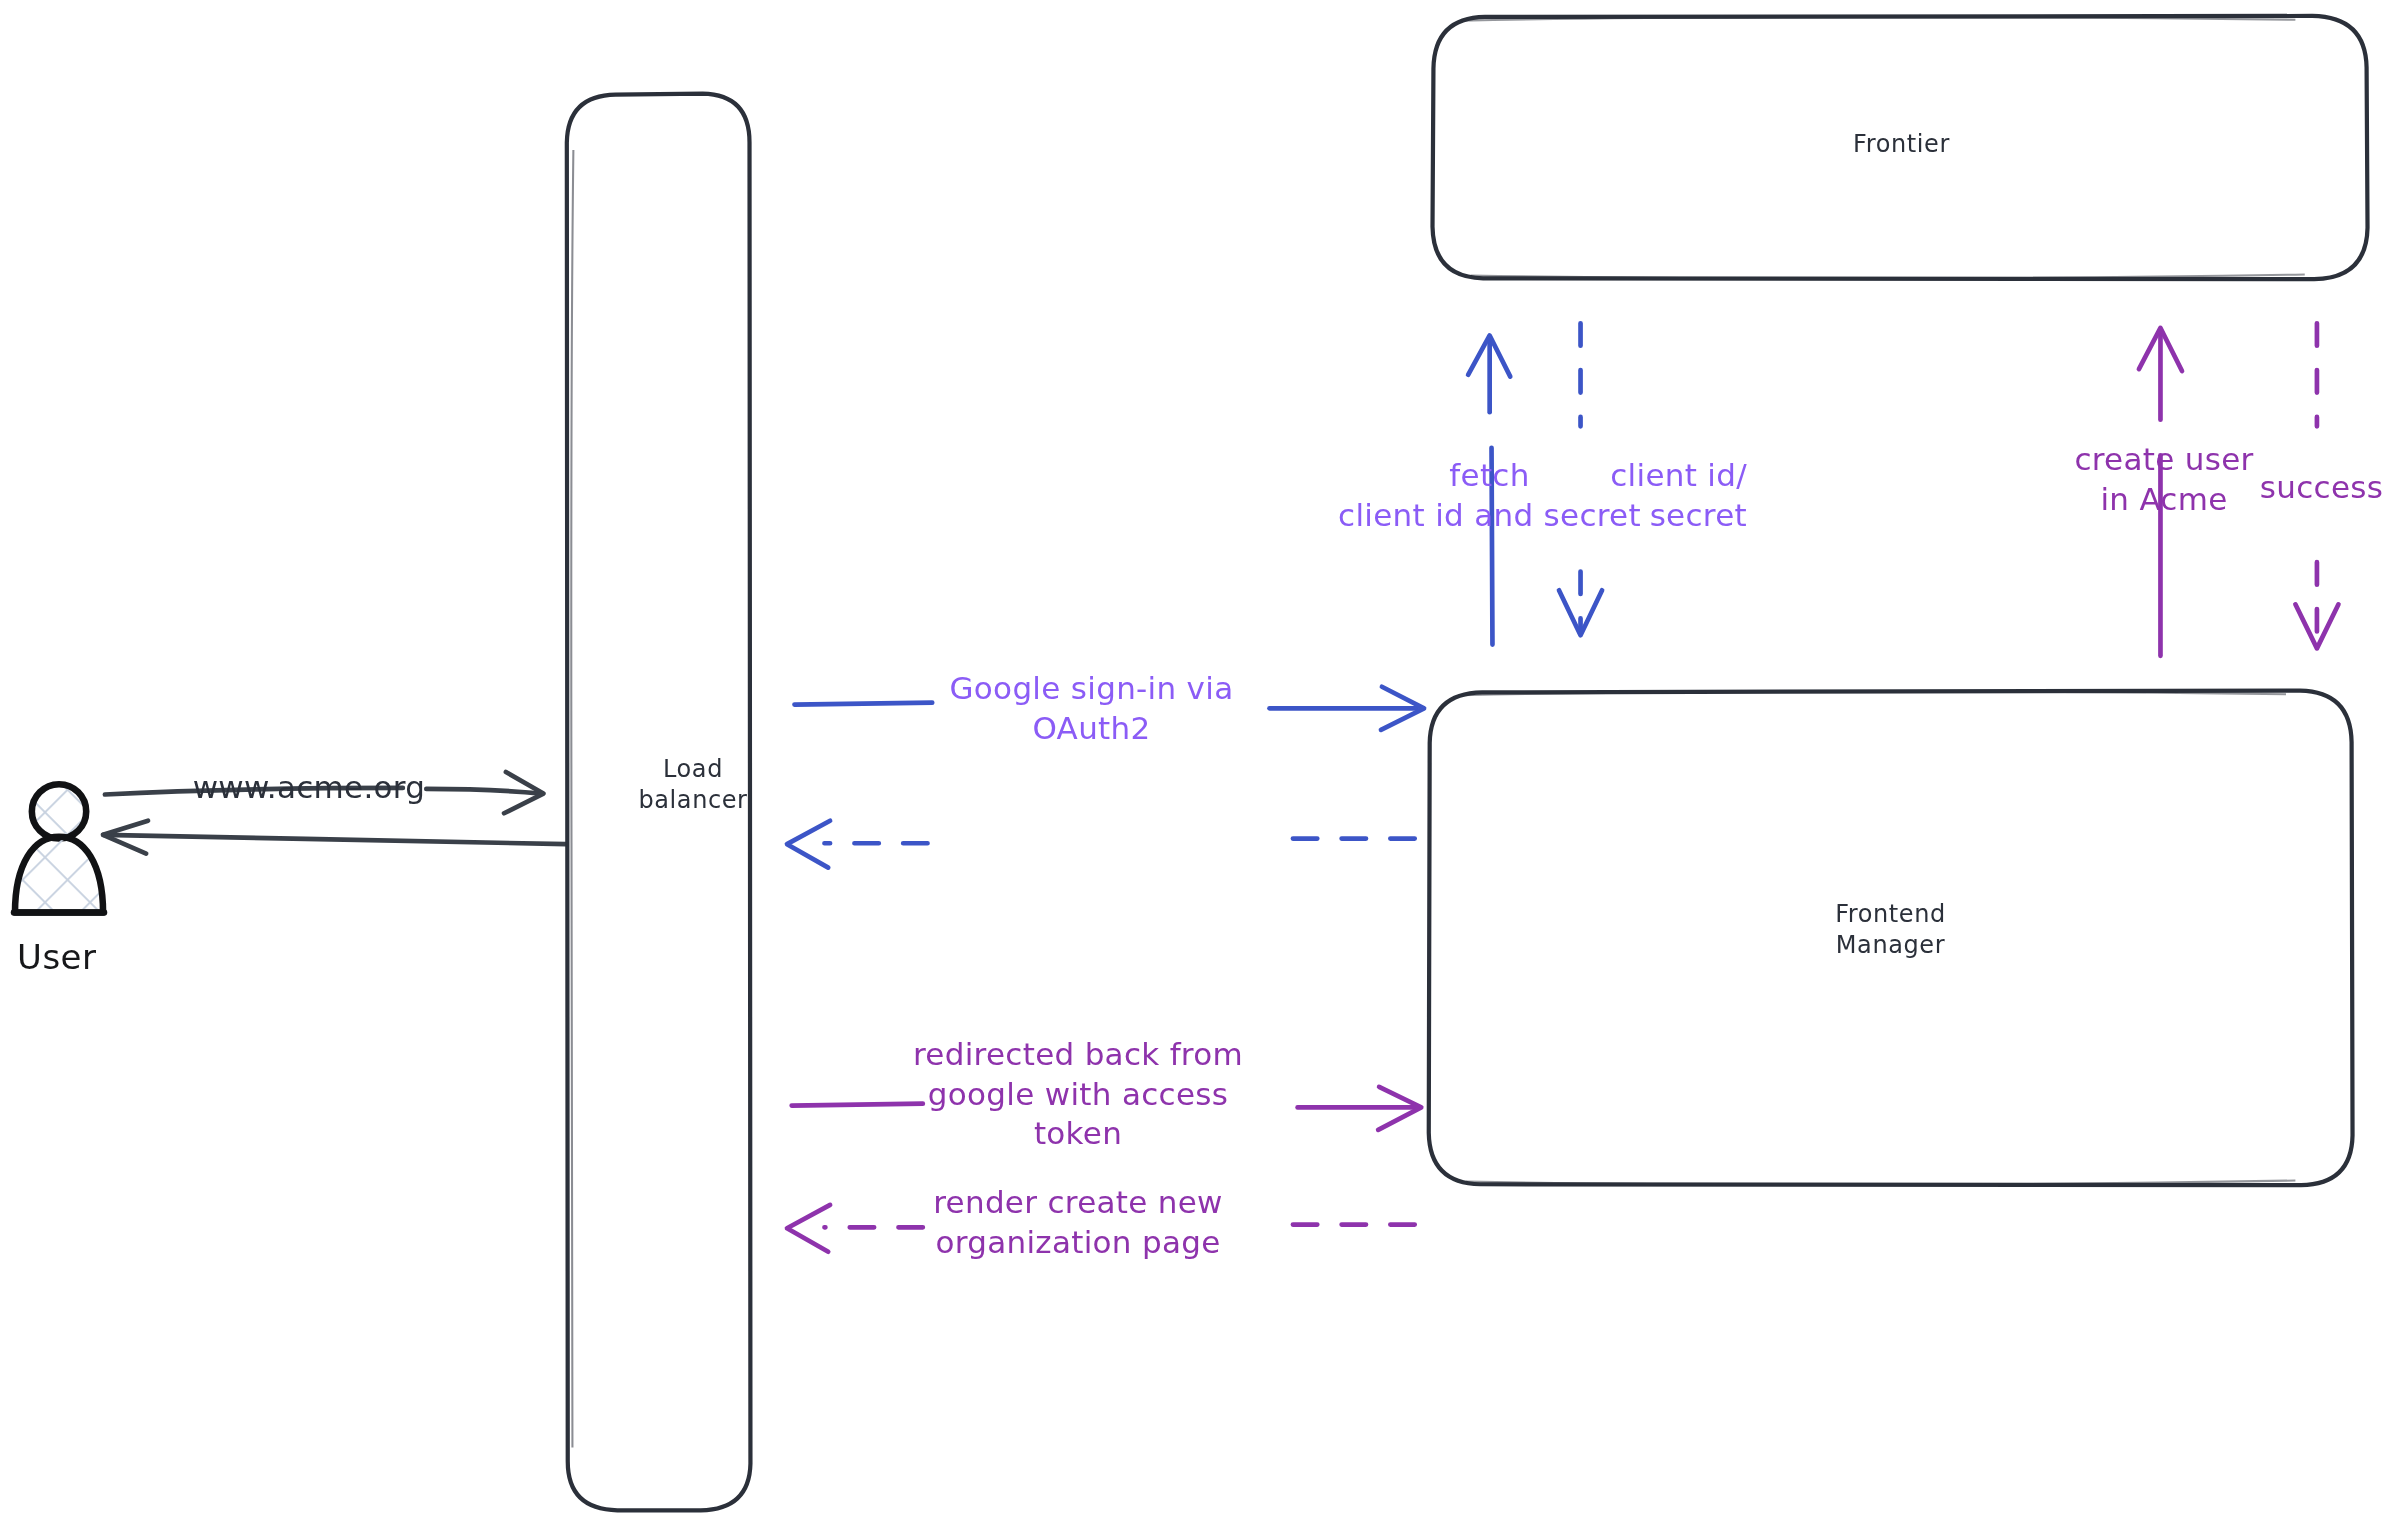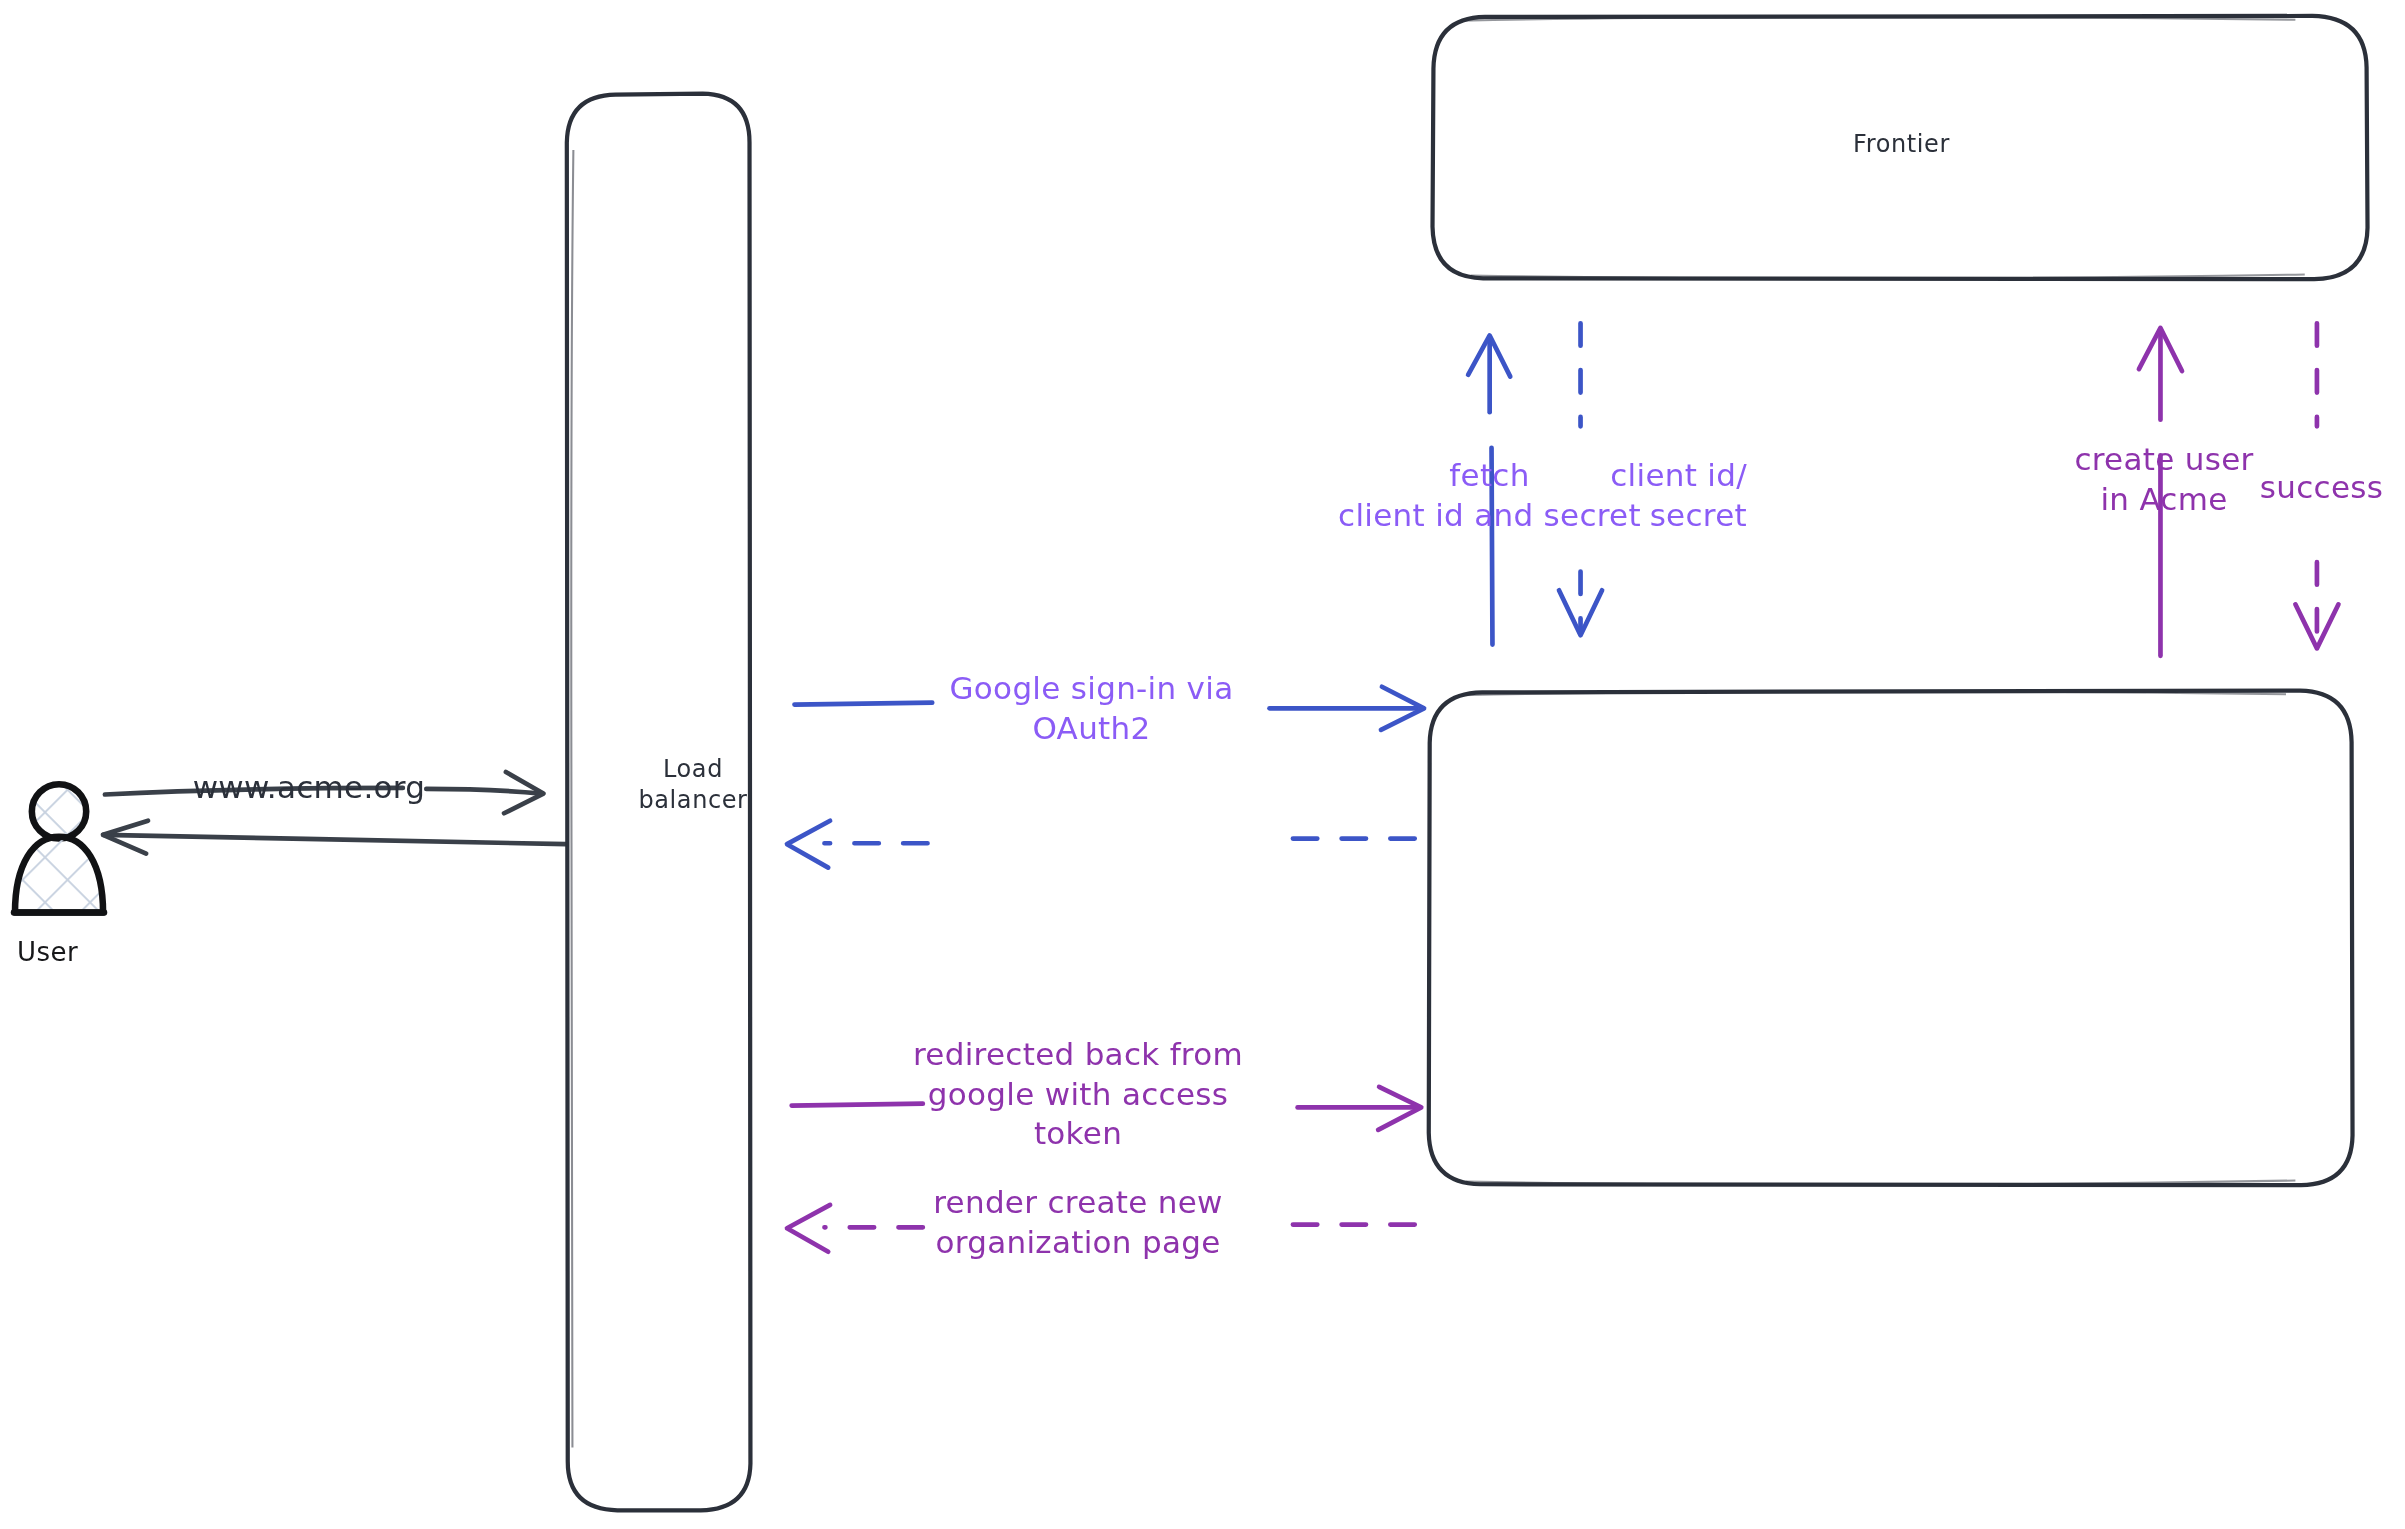--- a/index.html
+++ b/index.html
@@ -45,21 +45,21 @@
     white-space: pre-line;
     pointer-events: none;
   }
   .edge-label.blue   { color: #8b5cf6; margin-top: 16px; }
   .edge-label.purple { color: #8e33ac; }
   .edge-label.dark   { color: #2b303a; }
   .actor-label {
     position: absolute;
     color: #17181a;
     font-family: "DejaVu Sans", sans-serif;
-    font-size: 26px;
+    font-size: 34px;
     letter-spacing: 0.5px;
     white-space: nowrap;
   }
 </style>
 </head>
 <body>
 
 <div id="canvas">
 
   <svg class="layer" viewBox="0 0 2567 1633">
@@ -153,20 +153,22 @@
     </g>
   </svg>
 
   <div class="actor-label" style="left:17px; top:937px;">User</div>
 
   <div class="node-label" style="left:570px; top:754px; width:178px;margin-left:34px;">Load
 balancer</div>
 
   <div class="node-label" style="left:1714px; top:129px; width:375px;">Frontier</div>
 
+  <div class="node-label" style="left:1703px; top:899px; width:375px;">Frontend
+Manager</div>
 
   <div class="edge-label dark" style="left:178px; top:768px; width:262px;">www.acme.org</div>
 
   <div class="edge-label blue" style="left:1288px; top:440px; width:403px;">fetch
 client id and secret</div>
 
   <div class="edge-label blue" style="left:1522px; top:440px; width:225px;text-align:right;">client id/
 secret</div>
 
   <div class="edge-label purple" style="left:2028px; top:440px; width:272px;">create user

